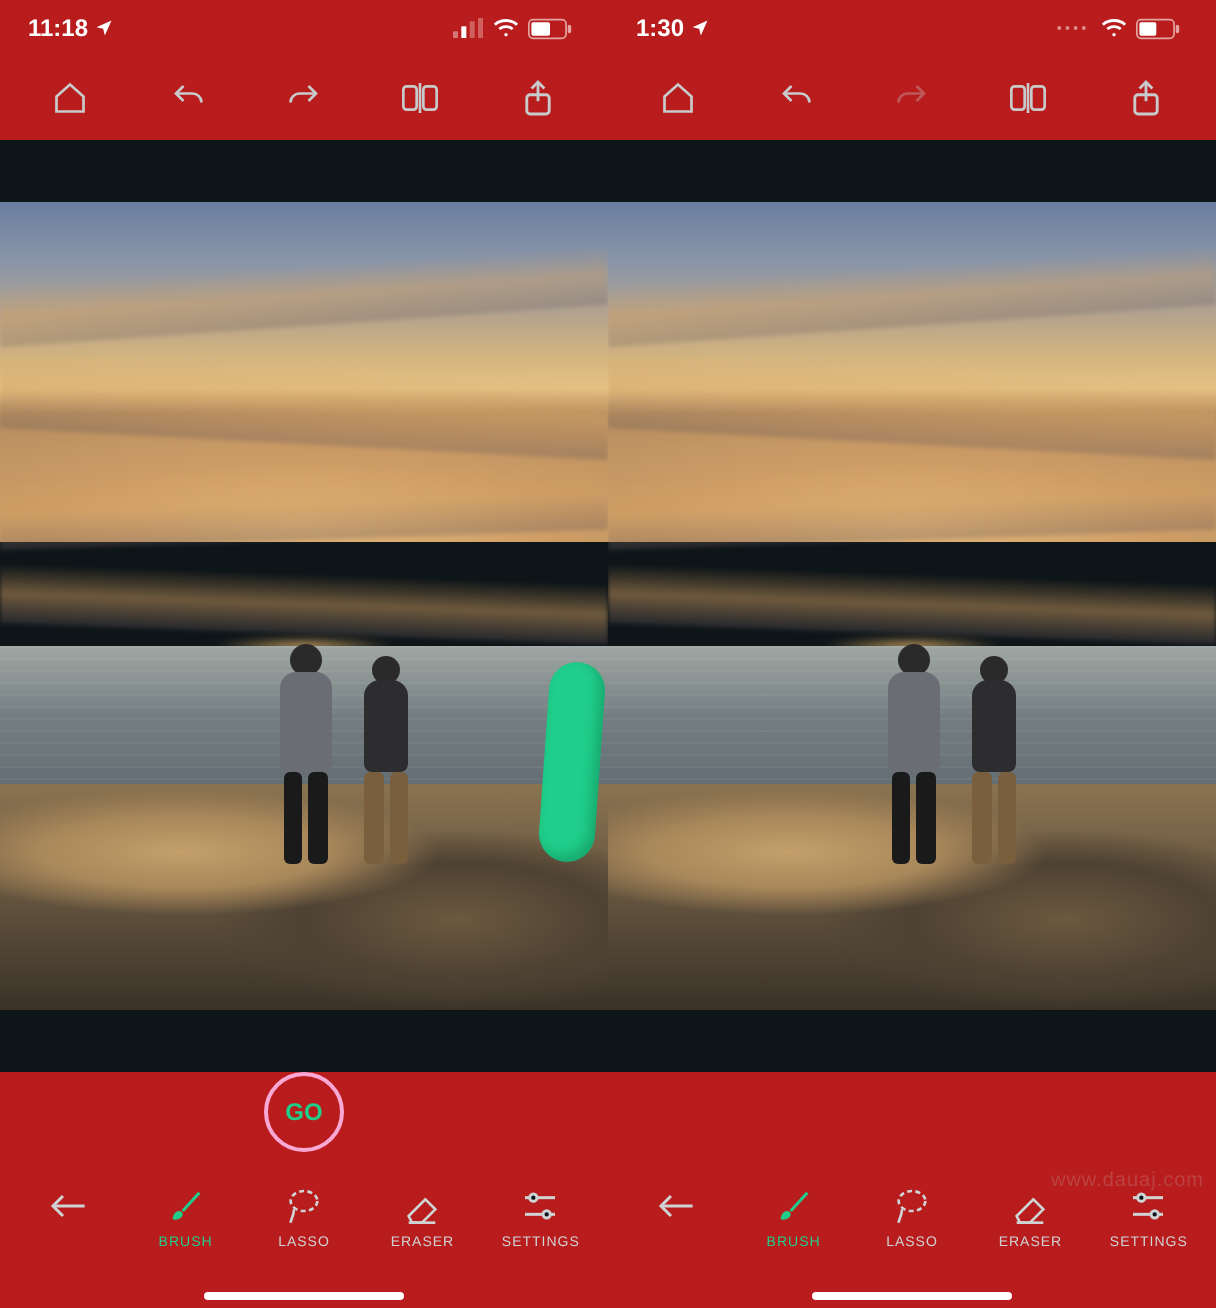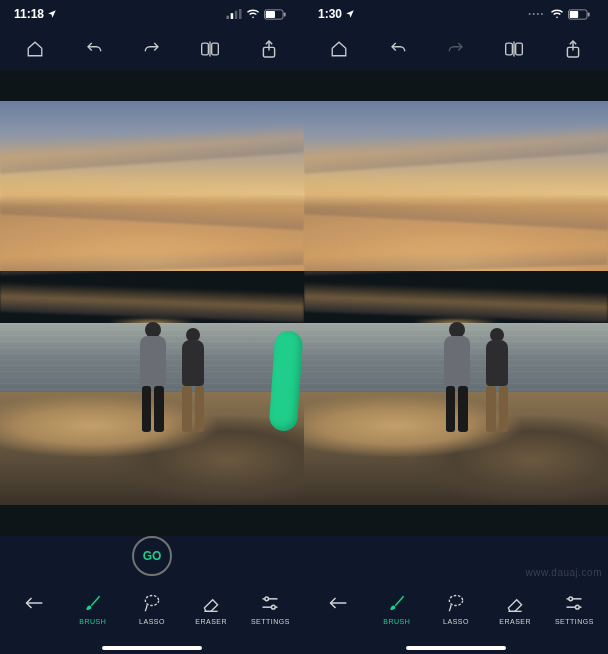--- a/index.html
+++ b/index.html
@@ -12,21 +12,21 @@
     position: relative;
   }
   .container {
     display: flex;
     width: 608px;
     height: 654px;
   }
   .phone {
     width: 304px;
     height: 654px;
-    background: #0f172a;
+    background: #b91c1c;
     position: relative;
     display: flex;
     flex-direction: column;
   }
   
   .status-bar {
     height: 28px;
     display: flex;
     justify-content: space-between;
     align-items: center;
@@ -129,21 +129,21 @@
   }
   
   .go-row {
     height: 56px;
     display: flex;
     align-items: flex-start;
     justify-content: center;
   }
   .go-btn {
     width: 40px; height: 40px;
-    border: 2px solid #737373;
+    border: 2px solid #f9a8d4;
     border-radius: 50%;
     color: #1fce8a;
     font-size: 12px;
     font-weight: 700;
     display: flex; align-items: center; justify-content: center;
     background: transparent;
   }
   
   .bottom-toolbar {
     height: 62px;
@@ -161,21 +161,21 @@
   }
   .tool .ticon { height: 22px; display:flex; align-items:center; justify-content:center; }
   .tool.active { color: #1fce8a; }
   .tool.active svg { stroke: #1fce8a; }
   .home-indicator {
     position: absolute; bottom: 4px; left: 50%; transform: translateX(-50%);
     width: 100px; height: 4px; background: #fff; border-radius: 3px;
   }
   .watermark {
     position: absolute;
-    right: 6px; bottom: 76px;
+    right: 6px; bottom: 58px;
     font-size: 10px; color: rgba(200,200,200,0.22);
     letter-spacing: 0.5px;
     pointer-events: none;
   }
 </style>
 </head>
 <body>
 
 <div class="container">
 

